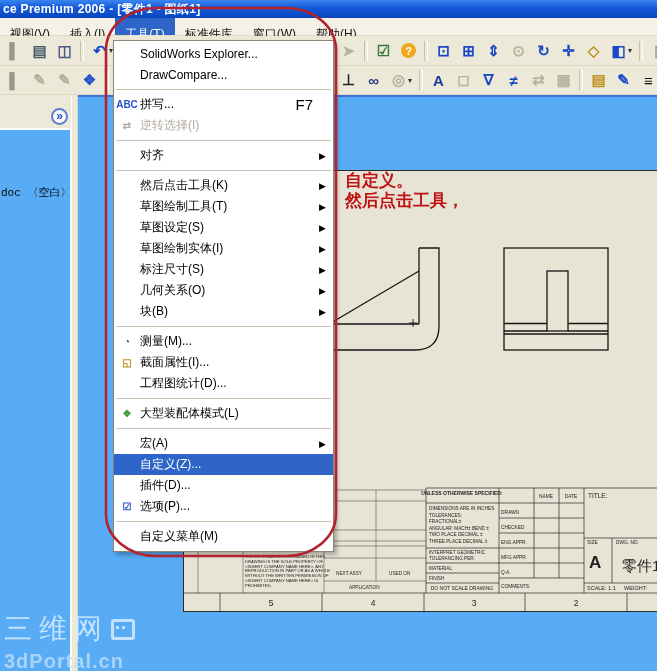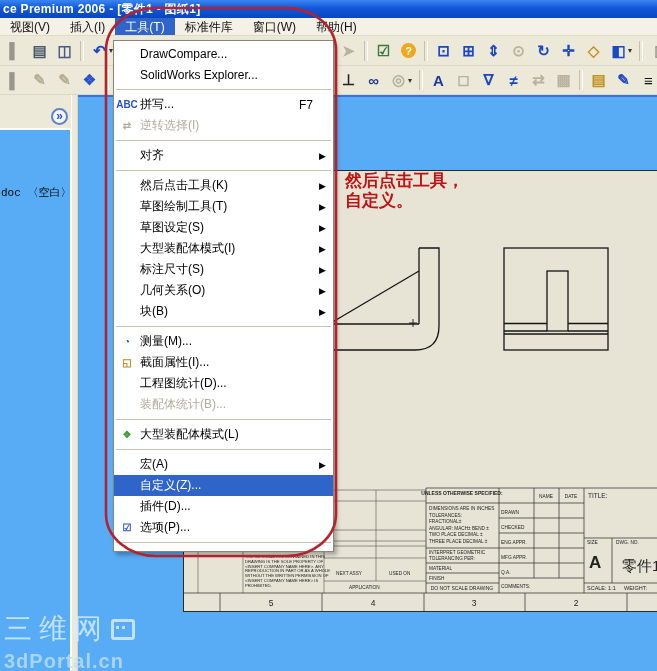--- a/index.html
+++ b/index.html
@@ -8,21 +8,21 @@
 
   
   .titlebar{position:absolute;left:0;top:0;width:657px;height:18px;box-sizing:border-box;
     background:linear-gradient(180deg,#3a86f0 0%,#1257d8 45%,#0a46bd 100%);
     color:#fff;font-weight:bold;font-size:12px;line-height:18px;padding-left:3px;
     letter-spacing:.3px;white-space:nowrap}
 
   
   .menubar{position:absolute;left:0;top:18px;width:657px;height:18px;background:#f4f2e6;
     display:flex;font-size:12px;border-bottom:1px solid #e0dcc8;box-sizing:border-box}
-  .mb-item{padding:1px 10px;line-height:16px;color:#111;cursor:default;white-space:nowrap}
+  .mb-item{padding:8px 10px;line-height:16px;color:#111;cursor:default;white-space:nowrap}
   .mb-item.active{background:#2f64c8;color:#fff}
 
   
   .toolbar{position:absolute;left:0;width:657px;background:#ece9d8;border-bottom:1px solid #dcd8c4;box-sizing:border-box}
   #tb1{top:36px;height:30px}
   #tb2{top:66px;height:29px}
   .tgroup{position:absolute;top:0;height:100%;display:flex;align-items:center}
   .tbtn{width:23px;height:23px;display:flex;align-items:center;justify-content:center;
     font-size:15px;margin:0 1px;font-weight:bold}
   .tbtn .circle{background:#f0a81a;color:#fff;border-radius:50%;width:15px;height:15px;
@@ -54,21 +54,21 @@
     font-weight:bold;line-height:20px;white-space:nowrap}
 
   
   .menu-panel{position:absolute;left:113px;top:40px;width:221px;height:512px;background:#fff;
     border:1px solid #8a8574;box-shadow:3px 3px 4px rgba(0,0,0,.28);z-index:50;
     padding:2px 0;box-sizing:border-box;font-size:12px;overflow:hidden}
   .mi{height:21px;display:flex;align-items:center;padding-right:4px;color:#000;cursor:default}
   .mico{flex:0 0 26px;text-align:center;font-size:10px;font-weight:bold;line-height:21px}
   .mlab{flex:0 0 auto;white-space:nowrap}
   .mfill{flex:1 1 auto}
-  .msc{font-size:12px;padding-right:16px;color:#000}
+  .msc{font-size:15px;padding-right:16px;color:#000}
   .marr{font-size:9px;padding-right:3px}
   .mi.gray, .mi.gray .msc, .mi.gray .mico{color:#b1ab9c !important}
   .mi.hi{background:#2f64c8;color:#fff}
   .msep{height:1px;background:#c8c4b2;margin:4px 2px}
 
   
   .oval-overlay{position:absolute;left:0;top:0;z-index:60;pointer-events:none}
   .watermark{position:absolute;left:4px;top:610px;z-index:70;pointer-events:none}
   .wm-row{display:flex;align-items:center}
   .wm-cn{font-size:28px;font-weight:normal;color:rgba(213,235,255,.85);letter-spacing:7px}
@@ -303,33 +303,33 @@
   <div class="sidepane-header">
     <div class="collapse-btn">»</div>
   </div>
   <div class="sidepane-body">
     <div class="doc-label">doc 〈空白〉</div>
   </div>
 </div>
 <div class="splitter"></div>
 
 <div class="anno-text">
+  <div>自定义。</div>
   <div>然后点击工具，</div>
-  <div>自定义。</div>
 </div>
 
 <div class="menu-panel" id="tools-menu">
     <div class="mi">
       <span class="mico"></span>
+      <span class="mlab">SolidWorks Explorer...</span>
+      <span class="mfill"></span>
+    </div>
+    <div class="mi">
+      <span class="mico"></span>
       <span class="mlab">DrawCompare...</span>
-      <span class="mfill"></span>
-    </div>
-    <div class="mi">
-      <span class="mico"></span>
-      <span class="mlab">SolidWorks Explorer...</span>
       <span class="mfill"></span>
     </div>
     <div class="msep"></div>
     <div class="mi">
       <span class="mico" style="color: rgb(42, 82, 200);">ABC</span>
       <span class="mlab">拼写...</span>
       <span class="mfill"></span>
       <span class="msc">F7</span>
     </div>
     <div class="mi gray">
@@ -358,21 +358,21 @@
       <span class="marr">▶</span>
     </div>
     <div class="mi">
       <span class="mico"></span>
       <span class="mlab">草图设定(S)</span>
       <span class="mfill"></span>
       <span class="marr">▶</span>
     </div>
     <div class="mi">
       <span class="mico"></span>
-      <span class="mlab">大型装配体模式(I)</span>
+      <span class="mlab">草图绘制实体(I)</span>
       <span class="mfill"></span>
       <span class="marr">▶</span>
     </div>
     <div class="mi">
       <span class="mico"></span>
       <span class="mlab">标注尺寸(S)</span>
       <span class="mfill"></span>
       <span class="marr">▶</span>
     </div>
     <div class="mi">
@@ -394,25 +394,20 @@
       <span class="mfill"></span>
     </div>
     <div class="mi">
       <span class="mico" style="color: rgb(192, 144, 32);">◱</span>
       <span class="mlab">截面属性(I)...</span>
       <span class="mfill"></span>
     </div>
     <div class="mi">
       <span class="mico"></span>
       <span class="mlab">工程图统计(D)...</span>
-      <span class="mfill"></span>
-    </div>
-    <div class="mi gray">
-      <span class="mico"></span>
-      <span class="mlab">装配体统计(B)...</span>
       <span class="mfill"></span>
     </div>
     <div class="msep"></div>
     <div class="mi">
       <span class="mico" style="color: rgb(58, 154, 58);">❖</span>
       <span class="mlab">大型装配体模式(L)</span>
       <span class="mfill"></span>
     </div>
     <div class="msep"></div>
     <div class="mi">

